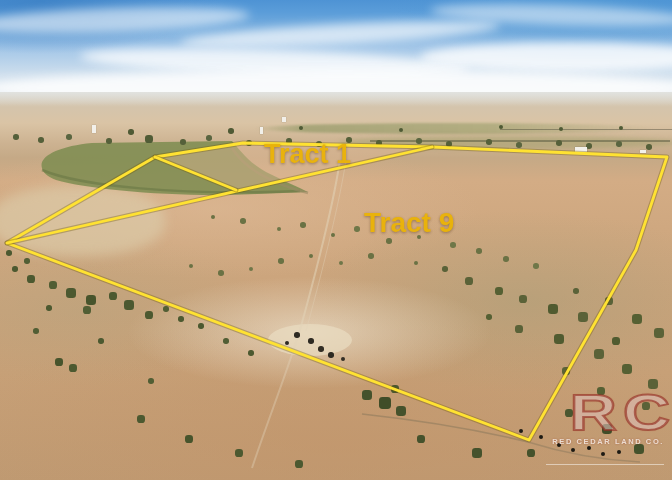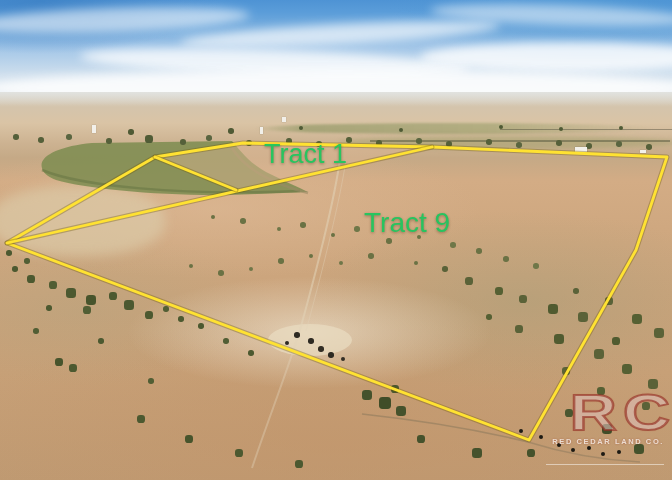--- a/index.html
+++ b/index.html
@@ -95,23 +95,23 @@
   .struct{position:absolute;background:#f2f0ea;box-shadow:0 0 1px rgba(90,90,80,.8);}
   .s1{left:92px;top:125px;width:4px;height:8px;}
   .s2{left:260px;top:127px;width:3px;height:7px;}
   .s3{left:282px;top:117px;width:4px;height:5px;}
   .s4{left:575px;top:147px;width:12px;height:5px;}
   .s5{left:640px;top:150px;width:6px;height:3px;}
   
   svg.full{position:absolute;left:0;top:0;width:672px;height:480px;}
   
   .tract-label{
-    position:absolute;color:#22c55e;opacity:.96;
+    position:absolute;color:#eab308;opacity:.96;
     text-shadow:0 1px 3px rgba(70,45,20,.45);
-    font-family:"Liberation Sans",sans-serif;font-weight:400;
+    font-family:"Liberation Sans",sans-serif;font-weight:700;
   }
   .tract1{left:264px;top:139px;font-size:27px;}
   .tract2{left:364px;top:207px;font-size:28px;}
   
   .watermark{position:absolute;left:546px;top:390px;width:118px;text-align:right;opacity:.9;}
   .wm-initials{
     font-family:"Liberation Sans",sans-serif;font-weight:700;font-size:50px;line-height:46px;
     letter-spacing:5px;display:inline-block;transform:scaleX(1.3);transform-origin:center;
     color:rgba(238,228,220,.55);
     -webkit-text-stroke:2px rgba(150,45,35,.7);

